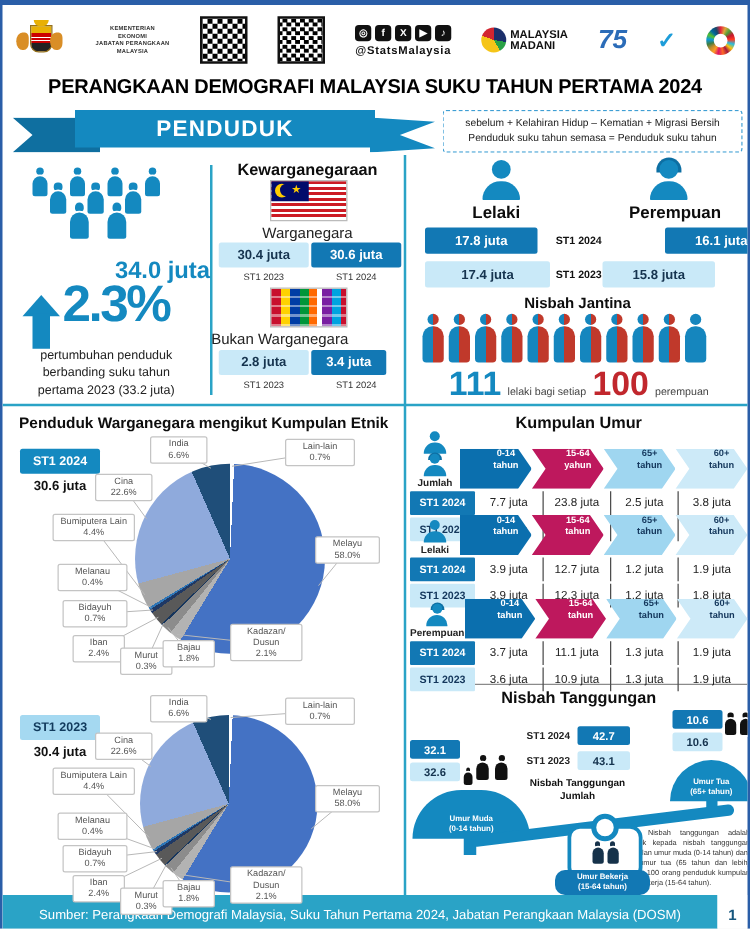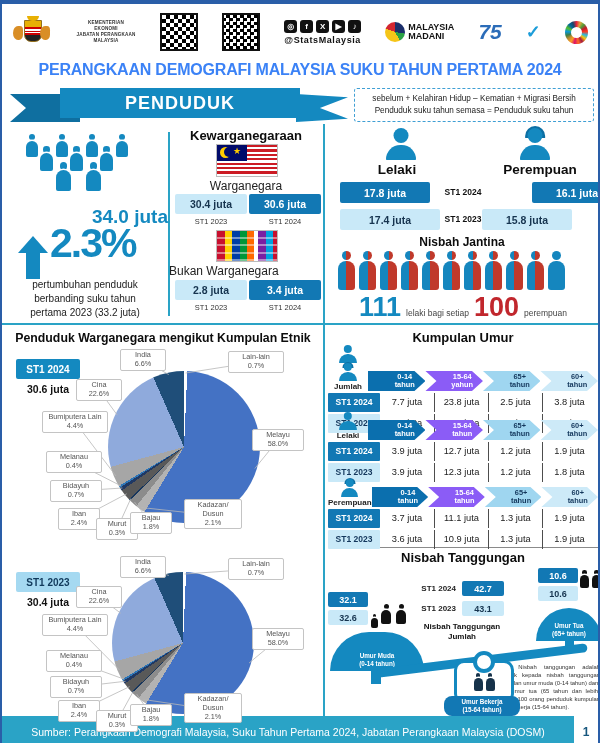--- a/index.html
+++ b/index.html
@@ -27,21 +27,21 @@
   .banci .l3{font-size:4.2px;font-weight:bold;color:#e87722;letter-spacing:.6px;}
   .madani{display:flex;align-items:center;gap:3px;}
   .madani-ic{width:20px;height:20px;border-radius:50%;background:conic-gradient(from 200deg,#f5c518 0 25%,#d22630 0 45%,#1b2f6b 0 72%,#2aa146 0 86%,#f5c518 0);}
   .madani-tx{font-size:9px;font-weight:bold;color:#111;line-height:1.05;}
   .s75{font-size:21px;font-weight:bold;font-style:italic;color:#2b6cb8;}
   .chk{font-size:18px;font-weight:bold;color:#1d9dd9;}
   .sdg{width:23px;height:23px;border-radius:50%;position:relative;
        background:conic-gradient(#e5243b,#dda63a,#4c9f38,#c5192d,#ff3a21,#26bde2,#fcc30b,#a21942,#fd6925,#dd1367,#fd9d24,#bf8b2e,#3f7e44,#0a97d9,#56c02b,#00689d,#19486a,#e5243b);}
   .sdg::after{content:'';position:absolute;inset:6px;background:#fff;border-radius:50%;}
   
-  .title{position:absolute;top:57px;left:0;width:100%;text-align:center;font-weight:bold;font-size:16px;color:#3b82f6;letter-spacing:-.2px;}
+  .title{position:absolute;top:57px;left:0;width:100%;text-align:center;font-weight:bold;font-size:16px;color:#000000;letter-spacing:-.2px;}
   .ribbon-band{position:absolute;left:58px;top:84px;width:240px;height:30px;background:#1489c0;color:#fff;
        display:flex;align-items:center;justify-content:center;font-weight:bold;font-size:18px;letter-spacing:1px;z-index:2;}
   .ribbon-l{position:absolute;left:8px;top:90px;width:70px;height:28px;background:#0f6fa0;
        clip-path:polygon(0 0,100% 0,100% 100%,0 100%,16px 50%);}
   .ribbon-r{position:absolute;left:294px;top:90px;width:52px;height:28px;background:#1489c0;
        clip-path:polygon(0 0,100% 12%,46% 50%,100% 88%,0 100%);}
   .notebox{position:absolute;left:352px;top:84px;width:238px;height:32px;border:1.5px dashed #3f9fd4;border-radius:3px;
        display:flex;flex-direction:column;align-items:center;justify-content:center;font-size:8.2px;color:#222;line-height:1.5;}
   
   .vmain{position:absolute;left:321px;top:120px;width:2px;height:592px;background:#2aa3c6;}
@@ -102,25 +102,25 @@
   .lb-bajau{left:128px;top:163px;width:36px;} .lb-kadazan{left:170px;top:150px;width:52px;margin-left:12px;}
   .lb-melayu{left:250px;top:80px;width:46px;}
   .p2 .pie{left:110px;top:16px;width:142px;height:142px;}
   .p2 .lb-iban{top:144px;} .p2 .lb-murut{top:154px;} .p2 .lb-bajau{top:148px;} .p2 .lb-kadazan{top:137px;}
   .p2 .lb-melayu{top:72px;} .p2 .lb-bidayuh{top:120px;} .p2 .lb-melanau{top:94px;} .p2 .lb-bumi{top:58px;}
   
   .atable{position:absolute;left:326px;width:270px;}
   .ahead{display:flex;align-items:flex-end;}
   .aicon{width:52px;display:flex;flex-wrap:wrap;justify-content:center;align-items:flex-end;column-gap:2px;}
   .alabel{width:100%;text-align:center;font-size:8px;font-weight:bold;color:#222;margin-top:1px;}
-  .chv{width:54px;height:20px;display:flex;flex-direction:column;align-items:center;justify-content:center;
+  .chv{width:54px;height:32px;display:flex;flex-direction:column;align-items:center;justify-content:flex-start;
       font-weight:bold;font-size:7.4px;line-height:1.15;
       clip-path:polygon(0 0,calc(100% - 11px) 0,100% 50%,calc(100% - 11px) 100%,0 100%,11px 50%);padding-left:16px;}
   .chv.first{clip-path:polygon(0 0,calc(100% - 11px) 0,100% 50%,calc(100% - 11px) 100%,0 100%);}
-  .c1{background:#0b6fae;color:#fff;} .c2{background:#8b5cf6;color:#fff;}
+  .c1{background:#0b6fae;color:#fff;} .c2{background:#be185d;color:#fff;}
   .c3{background:#9fd6f0;color:#14375c;} .c4{background:#cdeaf8;color:#14375c;}
   .trow{display:flex;margin-top:2px;}
   .ycell{width:52px;height:19px;line-height:19px;text-align:center;font-weight:bold;font-size:8.5px;border-radius:1px;}
   .ycell.dark{background:#1278b4;color:#fff;} .ycell.lt{background:#c9e9f8;color:#14375c;}
   .vcell{width:54px;line-height:19px;text-align:center;font-size:9.3px;color:#222;box-sizing:border-box;}
   .vcell ~ .vcell{border-left:1px solid #4d4d4d;}
   
   .dep{position:absolute;left:322px;top:560px;width:278px;height:150px;}
   .mbox{position:absolute;width:40px;height:15px;background:#1278b4;color:#fff;font-weight:bold;font-size:9px;display:flex;align-items:center;justify-content:center;border-radius:2px;}
   .mbox.lt{background:#c9e9f8;color:#16344f;}
@@ -219,21 +219,21 @@
       <em>★</em>
     </div>
   <div class="abs" style="left:167px;top:175px;width:154px;text-align:center;font-size:12px;color:#222;">Warganegara</div>
   <div class="vb lt" style="left:173px;top:190px;width:72px;height:20px;">30.4 juta</div>
   <div class="vb" style="left:247px;top:190px;width:72px;height:20px;">30.6 juta</div>
   <div class="yl" style="left:173px;top:213px;width:72px;">ST1 2023</div>
   <div class="yl" style="left:247px;top:213px;width:72px;">ST1 2024</div>
   <div class="mosaic"></div>
   <div class="abs" style="left:167px;top:260px;width:154px;text-align:left;font-size:12px;color:#222;">Bukan Warganegara</div>
   <div class="vb lt" style="left:173px;top:276px;width:72px;height:20px;">2.8 juta</div>
-  <div class="vb" style="left:247px;top:276px;width:72px;height:20px;text-align:center;">3.4 juta</div>
+  <div class="vb" style="left:247px;top:276px;width:60px;height:20px;text-align:center;">3.4 juta</div>
   <div class="yl" style="left:173px;top:299px;width:72px;">ST1 2023</div>
   <div class="yl" style="left:247px;top:299px;width:72px;">ST1 2024</div>
 
   <i class="bust" style="left:382px;top:124px;--s:34px;"></i>
   <i class="bust" style="left:516px;top:124px;--s:34px;">
       <b></b>
     </i>
   <div class="abs" style="left:340px;top:158px;width:110px;text-align:center;font-weight:bold;font-size:13.5px;color:#0d0d0d;">Lelaki</div>
   <div class="abs" style="left:478px;top:158px;width:120px;text-align:center;font-weight:bold;font-size:13.5px;color:#0d0d0d;">Perempuan</div>
   <div class="vb" style="left:338px;top:178px;width:90px;height:21px;">17.8 juta</div>

